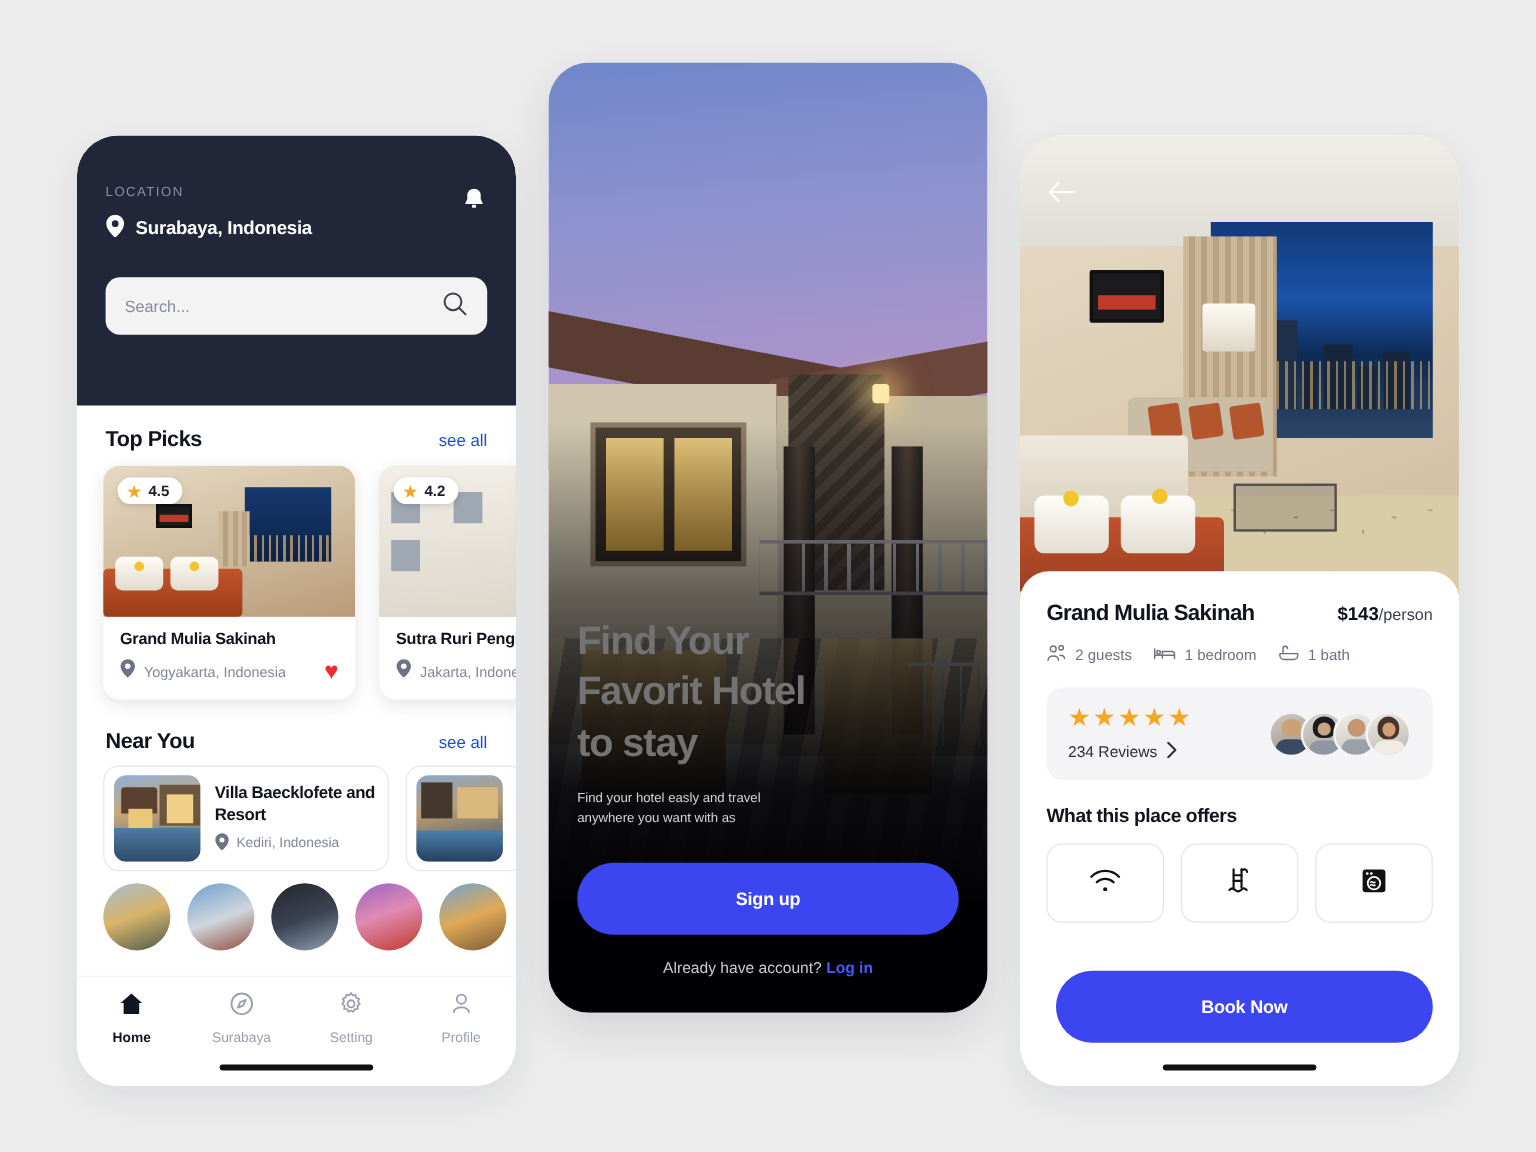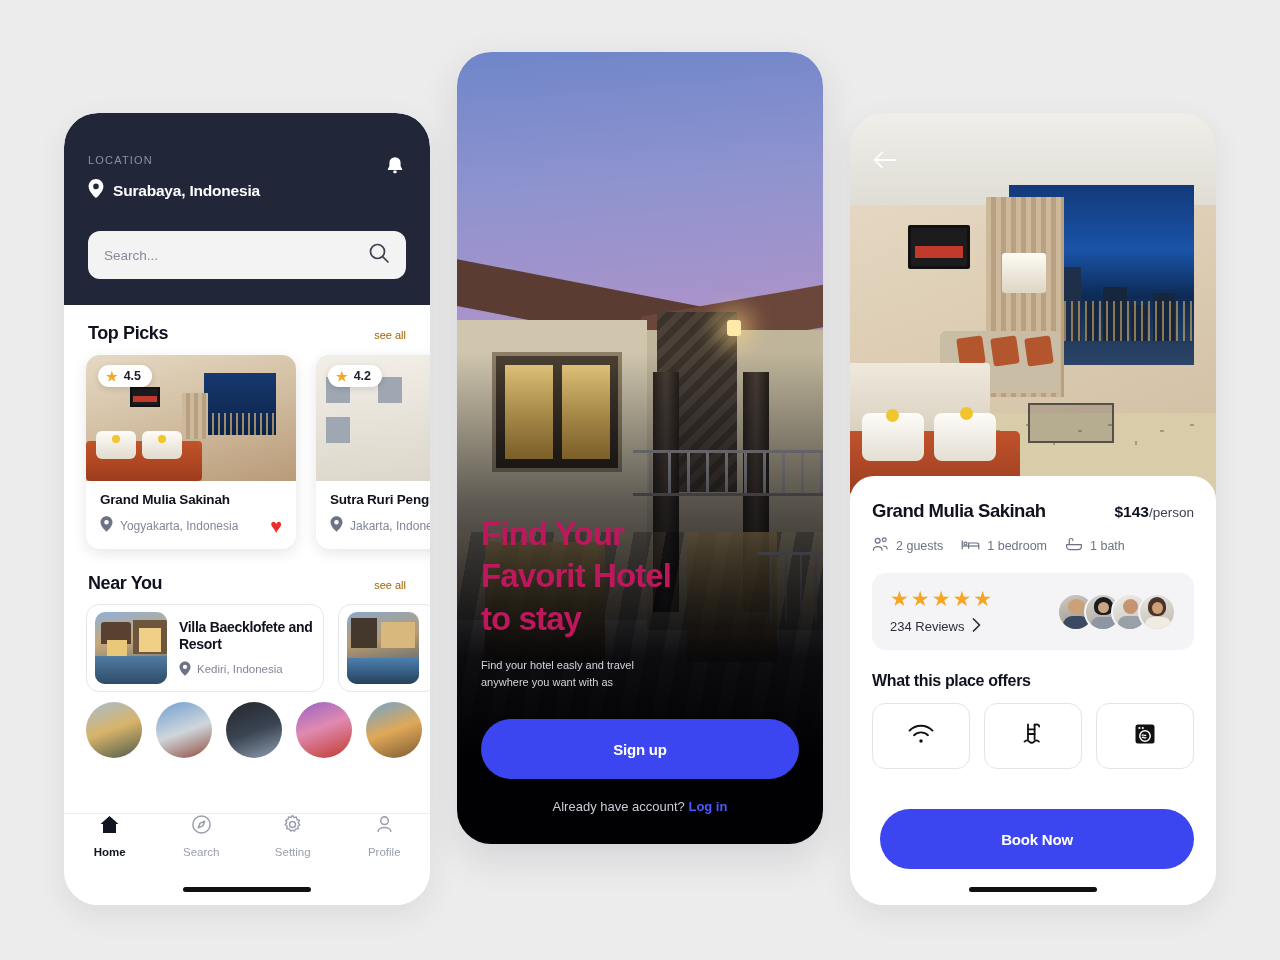--- a/index.html
+++ b/index.html
@@ -35,21 +35,21 @@
   .home-indicator {
     position: absolute; left: 50%; transform: translateX(-50%);
     bottom: 13px; width: 128px; height: 5px;
     border-radius: 3px; background: #111;
   }
 
   
   .dark-header {
     position: relative;
     background: #222639;
-    height: 192px;
+    height: 225px;
     padding: 41px 24px 0 24px;
     border-radius: 34px 34px 0 0;
   }
   .loc-label {
     font-size: 11px; letter-spacing: 1.2px; font-weight: 400;
     color: #8b90a4; text-transform: uppercase;
   }
   .loc-row { display: flex; align-items: center; gap: 9px; margin-top: 13px; }
   .loc-city { font-size: 15.5px; font-weight: 700; color: #fff; letter-spacing: -0.2px; }
   .bell {
@@ -67,21 +67,21 @@
     font-family: "Liberation Sans", sans-serif;
     font-size: 13.5px; color: #44485c; width: 84%;
   }
   .search-input::placeholder { color: #868a9c; }
 
   .sec-head {
     display: flex; align-items: baseline; justify-content: space-between;
     padding: 0 24px; margin-top: 18px;
   }
   .sec-title { font-size: 18px; font-weight: 700; color: #10131f; letter-spacing: -0.4px; }
-  .see-all { font-size: 11px; color: #a16207; }
+  .see-all { font-size: 14px; color: #1d4ed8; }
 
   .hcards {
     display: flex; gap: 20px; padding: 0 22px; margin-top: 11px;
   }
   .hcard {
     flex: 0 0 auto; width: 210px;
     background: #fff; border-radius: 14px;
     box-shadow: 0 4px 14px rgba(25,30,55,0.11);
     overflow: hidden;
   }
@@ -122,21 +122,21 @@
   .arrows { display: flex; gap: 16px; align-items: center; }
   .arrowbtn { font-size: 17px; color: #14172a; line-height: 1; }
 
   .cities { display: flex; gap: 14px; padding: 0 22px; margin-top: 10px; }
   .city-c { width: 56px; height: 56px; border-radius: 50%; flex: 0 0 auto; }
 
   .tabbar {
     position: absolute; left: 0; right: 0; bottom: 0;
     height: 92px; background: #fff;
     border-top: 1px solid #eceef1;
-    display: flex; align-items: flex-start; 
+    display: flex; align-items: flex-start; padding-top: 12px;
     border-radius: 0 0 34px 34px;
   }
   .tab { flex: 1; display: flex; flex-direction: column; align-items: center; gap: 7px; }
   .tab-l { font-size: 11.5px; color: #9a9fb0; }
   .tab.active .tab-l { color: #111522; font-weight: 700; }
 
   
   .onb-photo { position: absolute; inset: 0; }
   .onb-sky {
     position: absolute; left:0; right:0; top:0; height: 340px;
@@ -186,21 +186,21 @@
     position:absolute; left: 300px; top: 350px; width: 110px; height: 70px;
     border-top: 3px solid #bdbdc2;
     background: repeating-linear-gradient(90deg, transparent 0 13px, #b2b2b8 13px 15px);
   }
   .onb-scrim {
     position:absolute; left:0; right:0; top: 300px; bottom:0;
     background: linear-gradient(180deg, rgba(5,5,10,0) 0%, rgba(5,5,10,0.55) 30%, rgba(2,2,5,0.95) 62%, #010103 82%);
   }
   .onb-content { position: absolute; left: 24px; right: 24px; bottom: 30px; }
   .onb-h1 {
-    font-size: 33px; line-height: 1.28; font-weight: 700; color: #be185d;
+    font-size: 33px; line-height: 1.28; font-weight: 700; color: #737373;
     letter-spacing: -0.9px; white-space: pre-line;
   }
   .onb-sub {
     margin-top: 17px; font-size: 11px; line-height: 1.55;
     color: #d2d4dd; white-space: pre-line;
   }
   .btn-primary {
     margin-top: 28px; height: 60px; border-radius: 30px;
     background: #3b46f0; color:#fff; font-size: 15px; font-weight: 700;
     display:flex; align-items:center; justify-content:center;
@@ -446,21 +446,21 @@
         </span>
         <span class="tab-l">Home</span>
       </div>
       <div class="tab">
         <span>
           <svg width="21" height="21" viewBox="0 0 22 22">
               <circle cx="11" cy="11" r="9" fill="none" stroke="#9a9fb0" stroke-width="1.6"></circle>
               <path d="M14.4 7.6l-2 4.8-4.8 2 2-4.8z" fill="none" stroke="#9a9fb0" stroke-width="1.6" stroke-linejoin="round"></path>
             </svg>
         </span>
-        <span class="tab-l">Search</span>
+        <span class="tab-l">Surabaya</span>
       </div>
       <div class="tab">
         <span>
           <svg width="21" height="21" viewBox="0 0 22 22">
               <circle cx="11" cy="11" r="3.1" fill="none" stroke="#9a9fb0" stroke-width="1.6"></circle>
               <path d="M11 1.6l1.5 2.2 2.6-.6.6 2.6 2.5 1-1.2 2.4 1.7 2-2.1 1.7.4 2.6-2.7.2-1.3 2.3L11 16.9l-2 1.1-1.3-2.3-2.7-.2.4-2.6L3.3 11l1.7-2L3.8 6.6l2.5-1 .6-2.6 2.6.6z" fill="none" stroke="#9a9fb0" stroke-width="1.5" stroke-linejoin="round"></path>
             </svg>
         </span>
         <span class="tab-l">Setting</span>
       </div>

